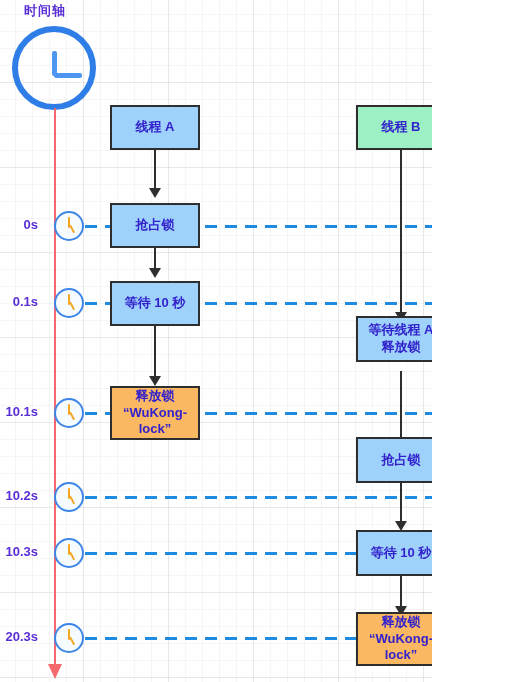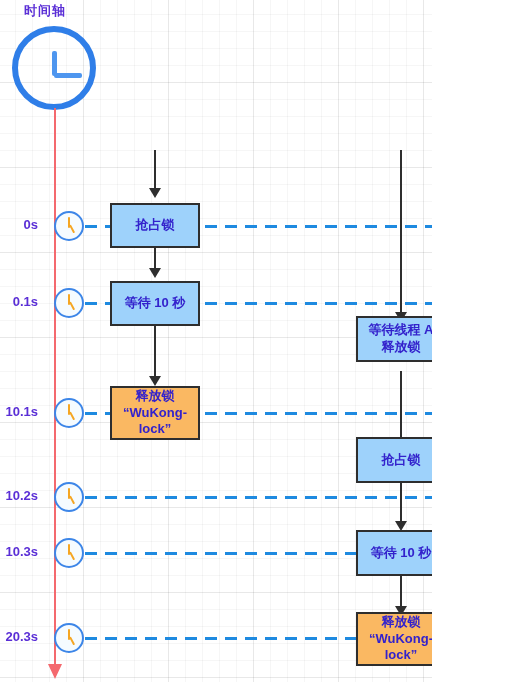--- a/index.html
+++ b/index.html
@@ -176,29 +176,31 @@
 
   <div class="conn" style="left:400px;top:371px;height:96px"></div>
   <div class="conn-head" style="left:395px;top:463px"></div>
 
   <div class="conn" style="left:400px;top:483px;height:42px"></div>
   <div class="conn-head" style="left:395px;top:521px"></div>
 
   <div class="conn" style="left:400px;top:576px;height:34px"></div>
   <div class="conn-head" style="left:395px;top:606px"></div>
 
+  <div class="node blue" style="left:110px;top:105px;width:90px;height:45px">线程 A</div>
 
   <div class="node blue" style="left:110px;top:203px;width:90px;height:45px">抢占锁</div>
 
   <div class="node blue" style="left:110px;top:281px;width:90px;height:45px">等待 10 秒</div>
 
   <div class="node orange" style="left:110px;top:386px;width:90px;height:54px">释放锁
 “WuKong-
 lock”</div>
 
+  <div class="node green" style="left:356px;top:105px;width:90px;height:45px">线程 B</div>
 
   <div class="node blue" style="left:356px;top:316px;width:90px;height:46px">等待线程 A
 释放锁</div>
 
   <div class="node blue" style="left:356px;top:437px;width:90px;height:46px">抢占锁</div>
 
   <div class="node blue" style="left:356px;top:530px;width:90px;height:46px">等待 10 秒</div>
 
   <div class="node orange" style="left:356px;top:612px;width:90px;height:54px">释放锁
 “WuKong-

